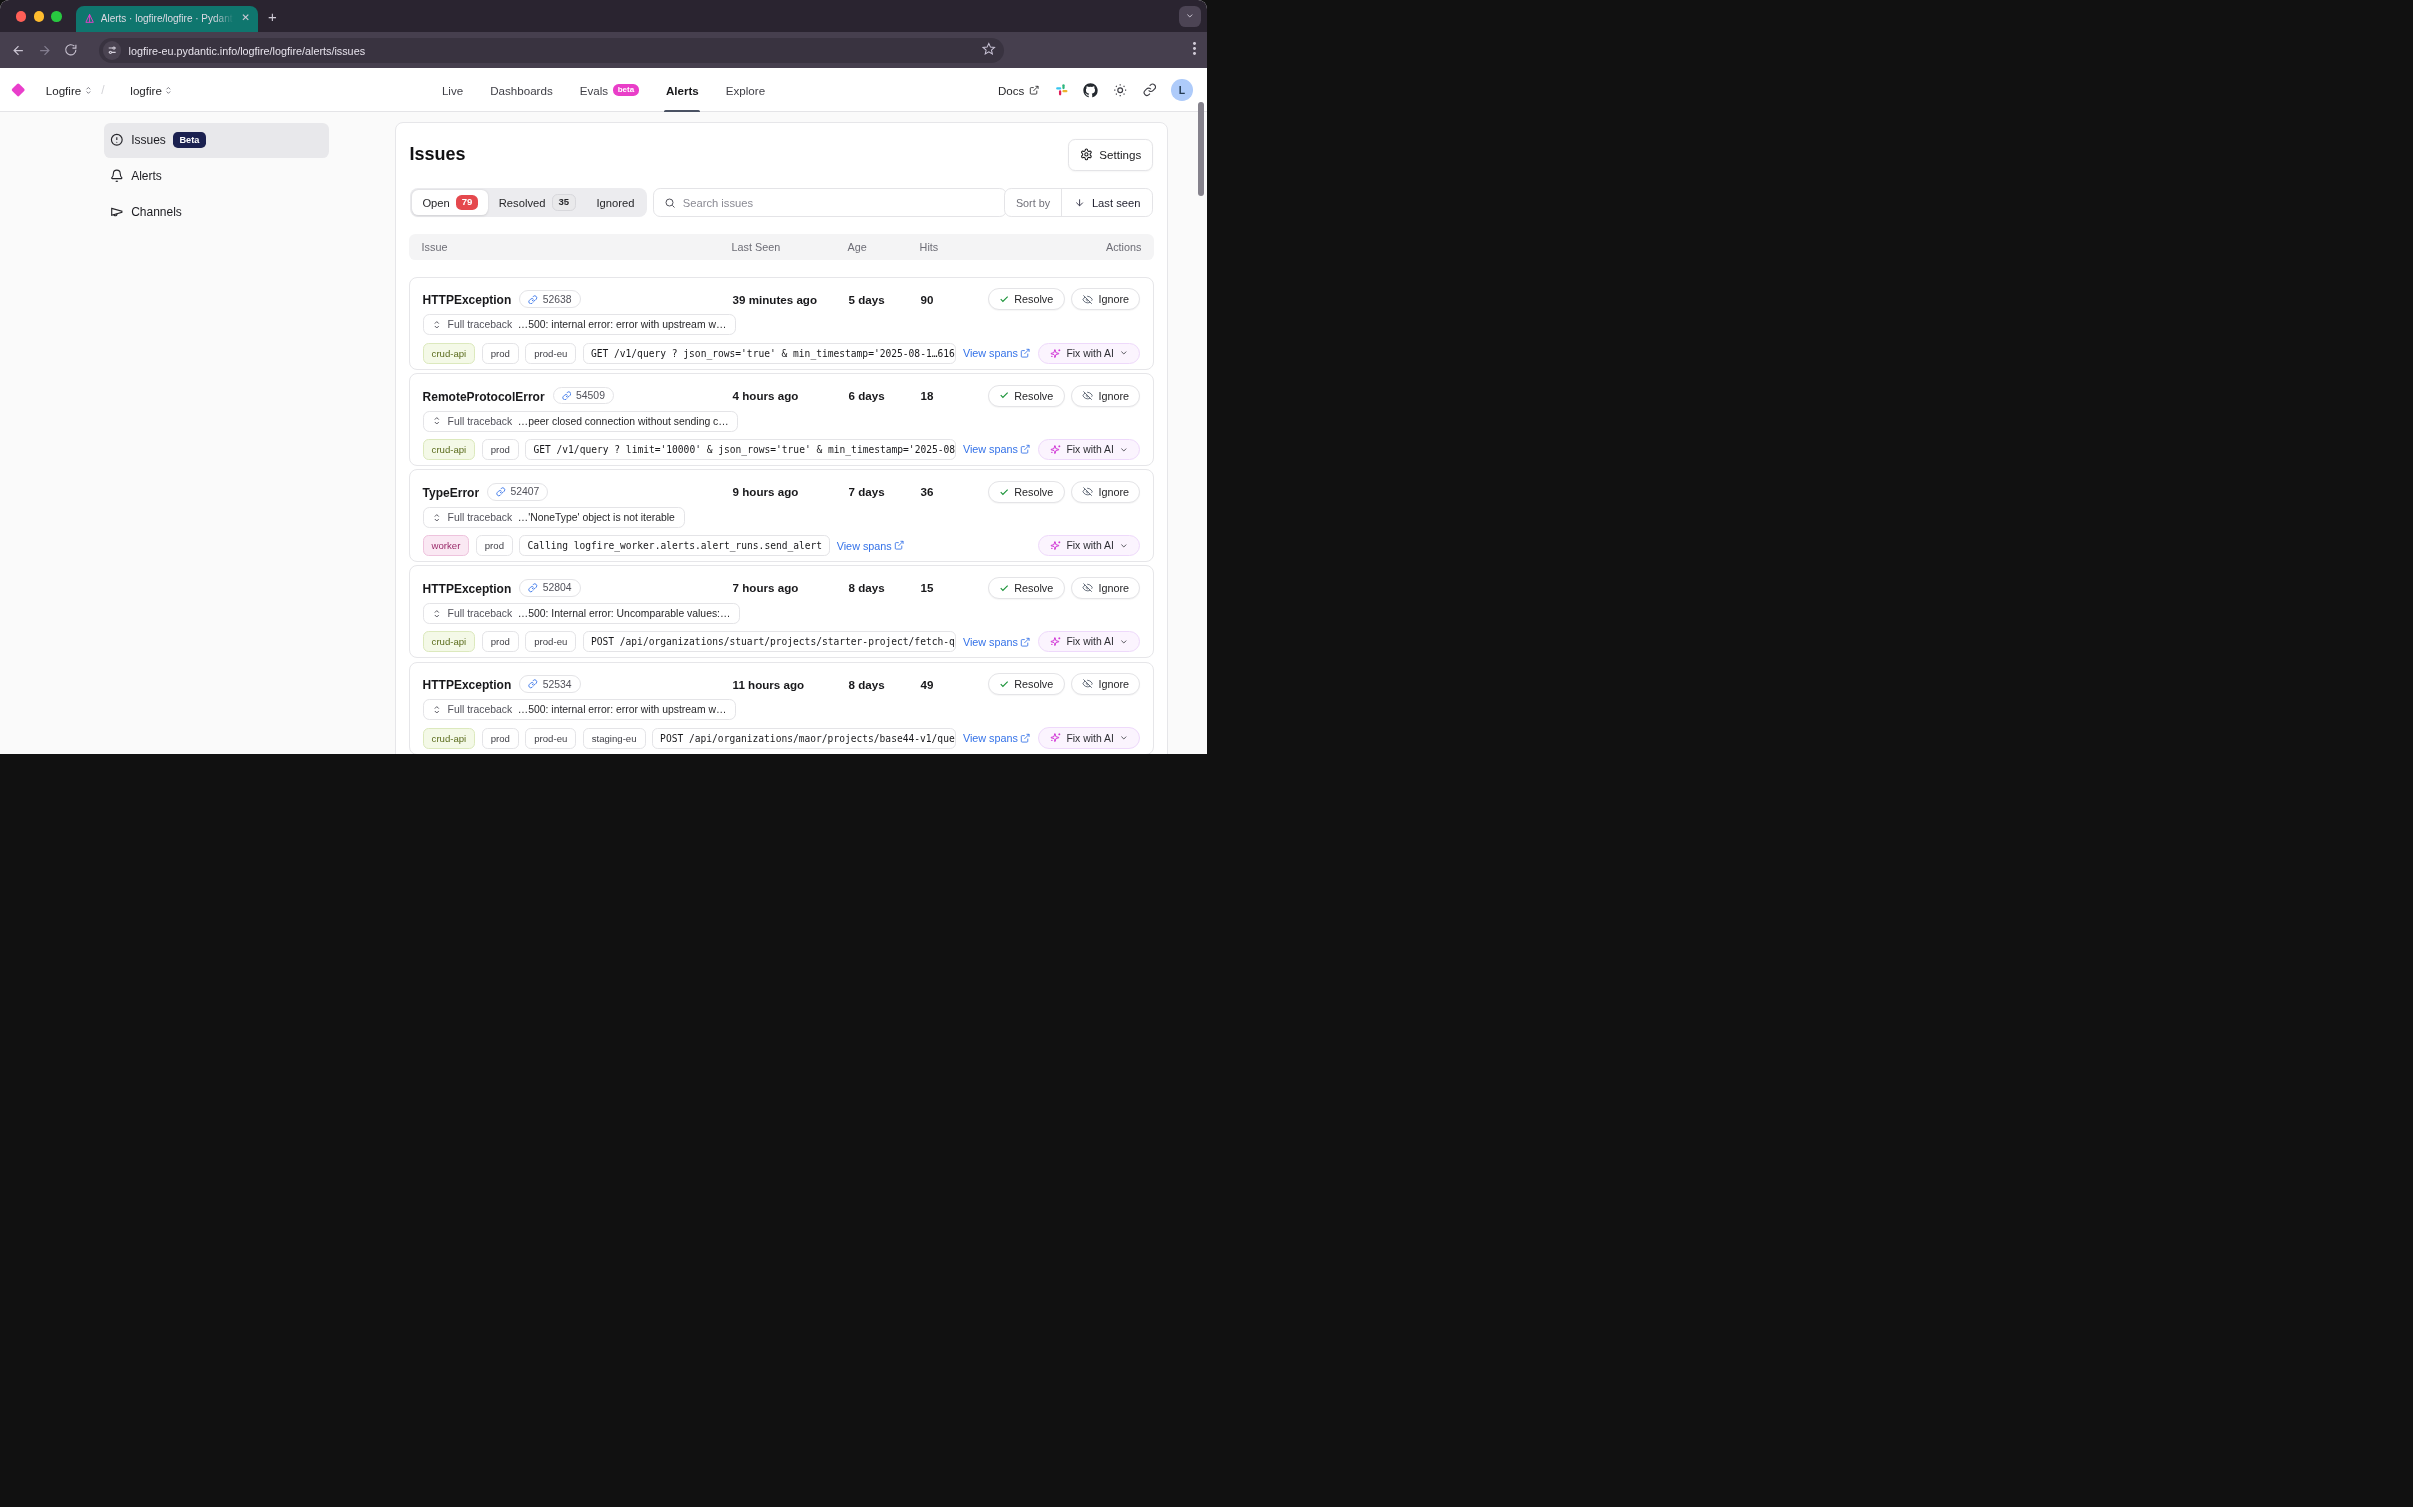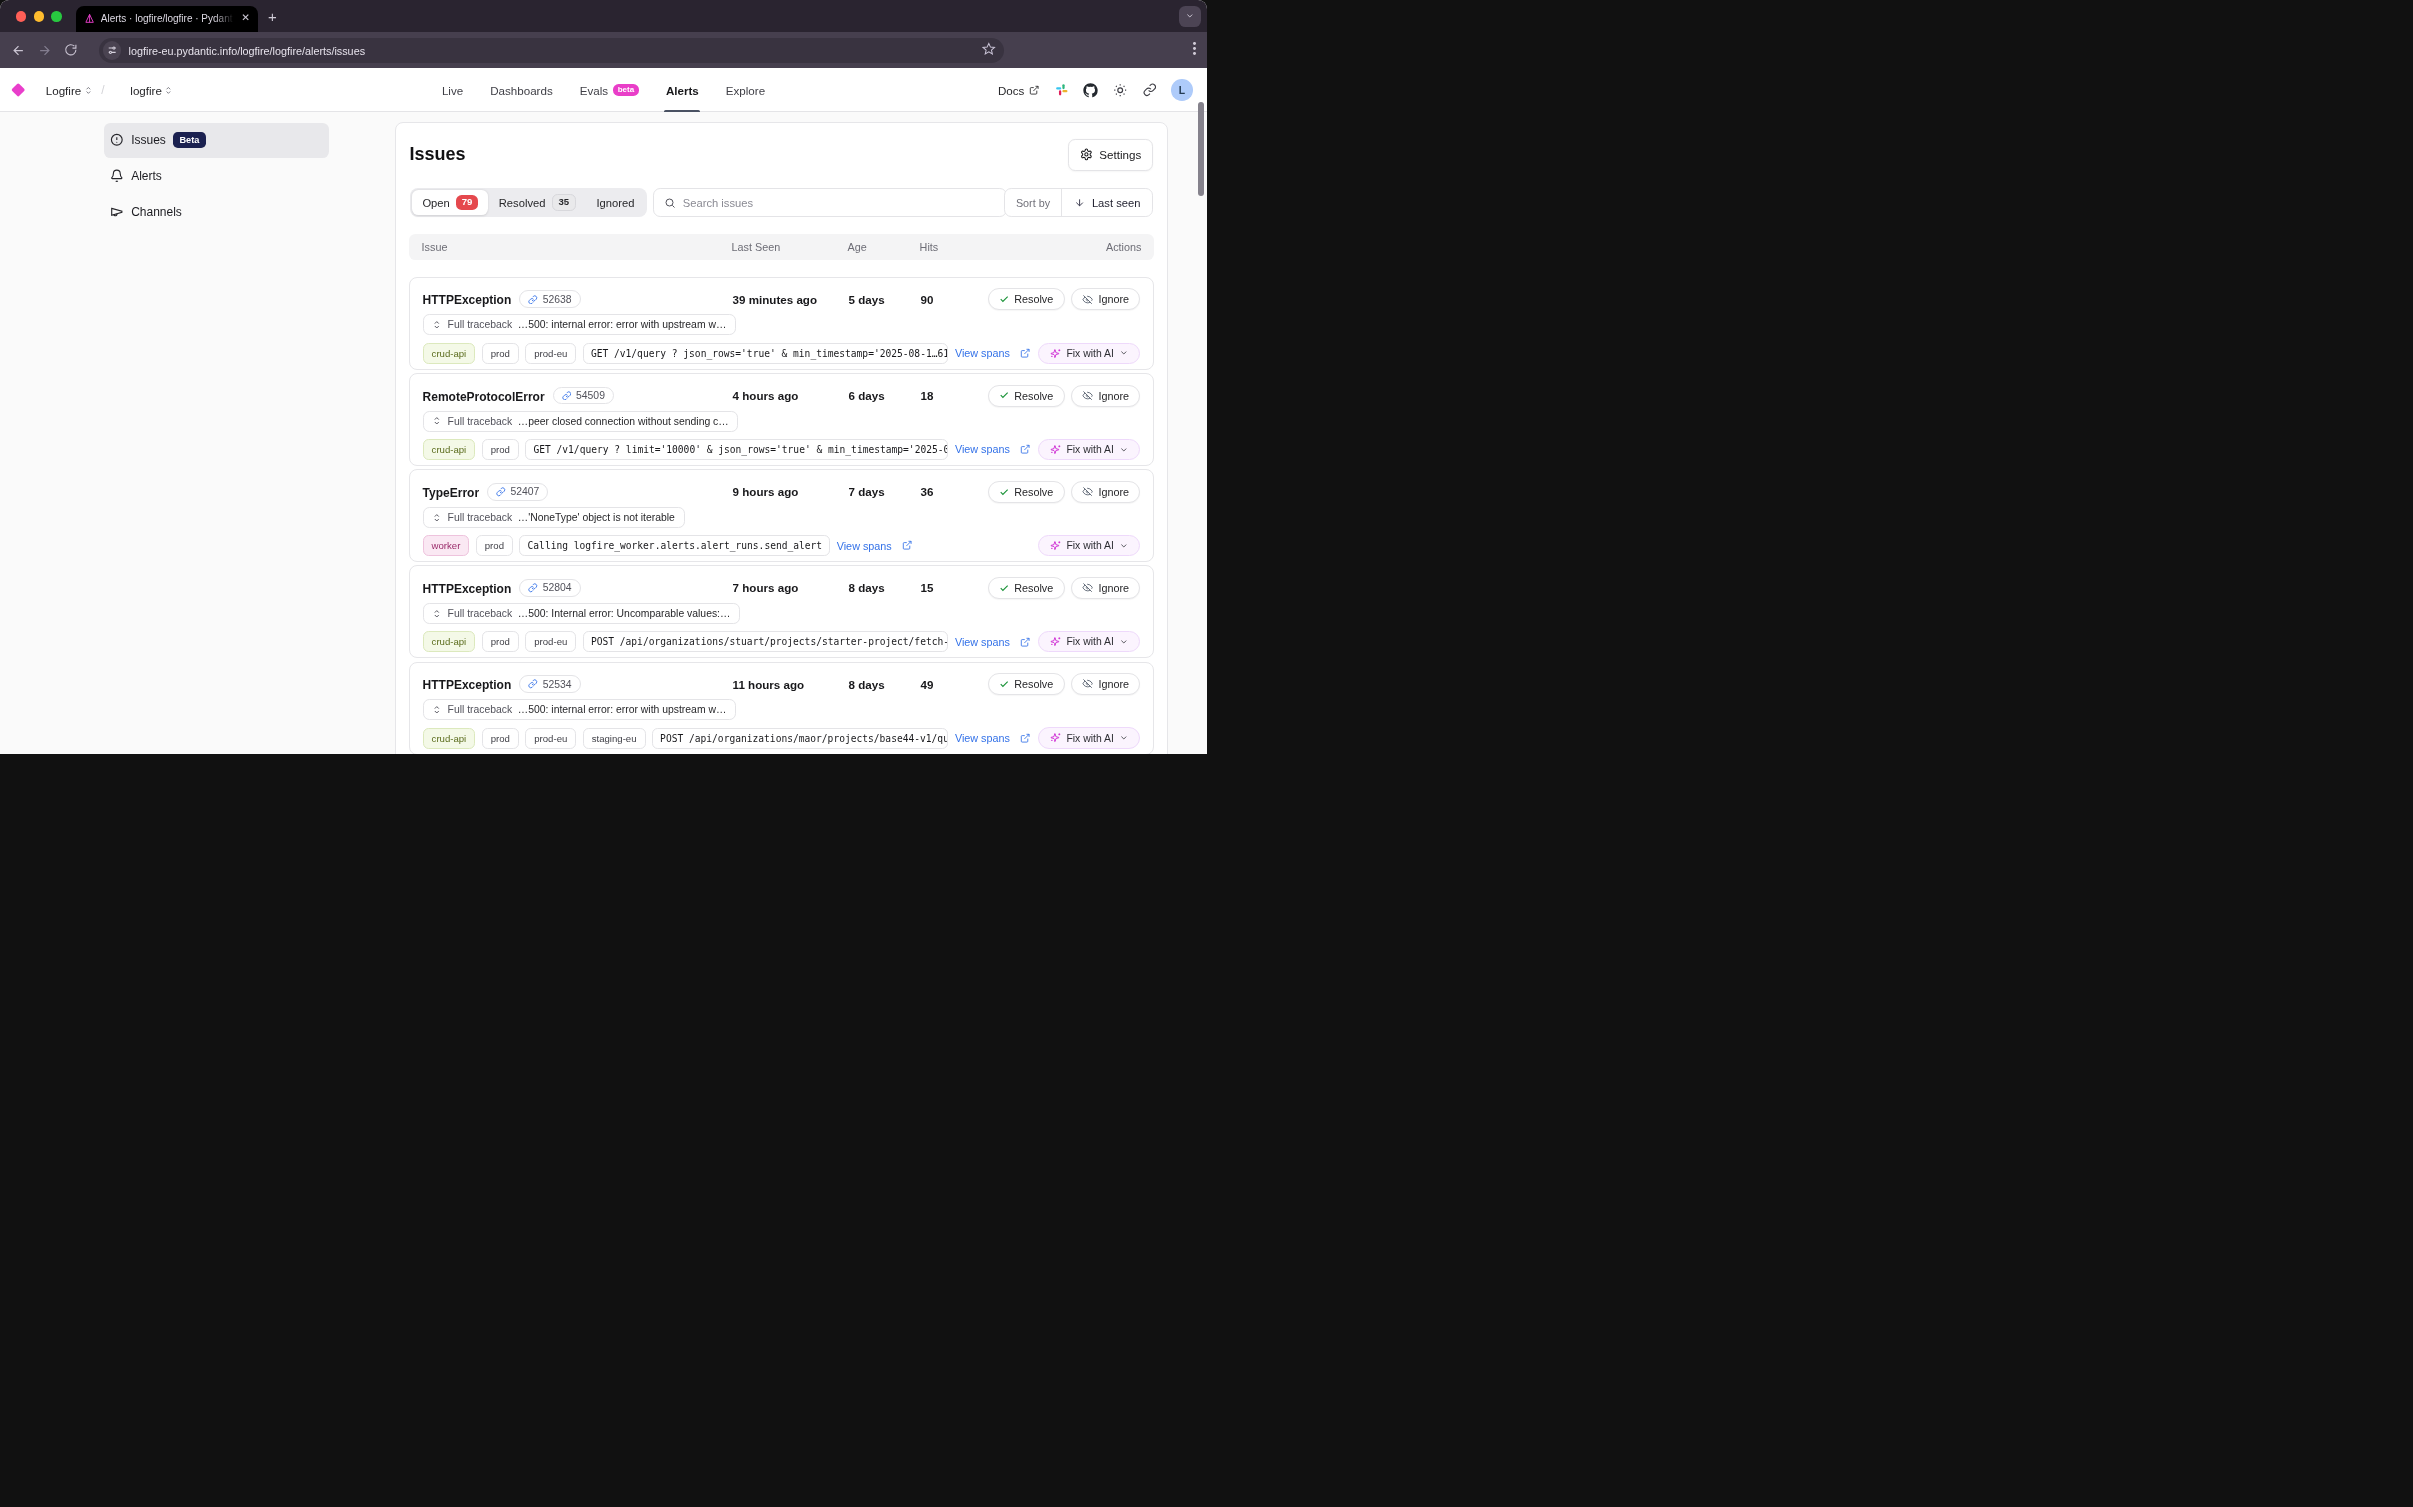--- a/index.html
+++ b/index.html
@@ -6,21 +6,21 @@
   html,body { background:#111; }
   body { font-family:"Liberation Sans","DejaVu Sans",sans-serif; }
   .stage { position:relative; width:1207px; height:754px; overflow:hidden; background:#fafafa;
            border-radius:8.8px 8.8px 0 0; }
 
   
   .tabstrip { position:absolute; left:0; top:0; width:100%; height:32px; background:#2a2430; }
   .traffic { position:absolute; top:11.2px; left:16px; display:flex; gap:7.2px; }
   .traffic i { width:10.4px; height:10.4px; border-radius:50%; display:block; }
   .t-red{background:#ff5f57}.t-yel{background:#febc2e}.t-grn{background:#28c840}
-  .tab { position:absolute; left:76px; top:5.6px; width:182px; height:26px; background:#000000;
+  .tab { position:absolute; left:76px; top:5.6px; width:182px; height:26px; background:#0f766e;
          border-radius:8px 8px 0 0; display:flex; align-items:center; padding:0 6.4px 0 8px; gap:5.6px; }
   .tab-title { color:#dedae4; font-size:10px; white-space:nowrap; overflow:hidden; flex:1;
                -webkit-mask-image:linear-gradient(90deg,#000 85%,transparent); mask-image:linear-gradient(90deg,#000 85%,transparent); }
   .tab-close { color:#cfcad6; font-size:10.4px; line-height:1; padding:1.6px; }
   .newtab { position:absolute; left:268px; top:8px; color:#cfcad6; font-size:15px; font-weight:300; }
   .tabsearch { position:absolute; right:6.4px; top:5.6px; width:21.5px; height:21px; border-radius:6.4px;
                background:#4c4454; display:flex; align-items:center; justify-content:center; color:#cfcad6; }
   .toolbar { position:absolute; left:0; top:32px; width:100%; height:36px; background:#463f4e;
              display:flex; align-items:center; }
   .navbtn { color:#c9c3d1; margin-left:11.2px; display:flex; align-items:center; }
@@ -125,21 +125,21 @@
   .tb-msg { color:#27272a; }
   .line3 { margin-top:7.2px; display:flex; align-items:center; justify-content:space-between; gap:8px; }
   .l3-left { display:flex; align-items:center; gap:6.4px; min-width:0; }
   .tag { font-size:9.6px; border-radius:5.6px; padding:4px 8px; white-space:nowrap; border:0.8px solid #e4e4e7;
          background:#fff; color:#3f3f46; }
   .tag.lime { background:#f4f9e7; border-color:#dce9bd; color:#5b6c1d; }
   .tag.pink { background:#fae8f3; border-color:#eec3dd; color:#9b2c6b; }
   .code { font-family:"DejaVu Sans Mono","Liberation Mono",monospace; font-size:9.6px; color:#18181b;
           border:0.8px solid #e4e4e7; border-radius:5.6px; padding:4px 7.2px; background:#fff; white-space:nowrap;
           overflow:hidden; min-width:0; flex-shrink:1; }
-  .viewspans { display:inline-flex; align-items:center; gap:10px; color:#3472e8; font-size:10.8px;
+  .viewspans { display:inline-flex; align-items:center; gap:2px; color:#3472e8; font-size:10.8px;
                font-weight:500; white-space:nowrap; }
   .fixai { display:inline-flex; align-items:center; gap:5.6px; border:0.8px solid #eed9fb; background:#fbf4fe;
            border-radius:797px; padding:4px 10.4px; font-size:10.4px; font-weight:500; color:#2d2d33;
            flex-shrink:0; }
   .sparkle { color:#cf2fd4; display:flex; }
   .chev { color:#3f3f46; display:flex; }
 
   .scrollthumb { position:absolute; right:3.2px; top:102px; width:5.6px; height:94px; border-radius:3.2px;
                  background:#85828c; }
 </style>

